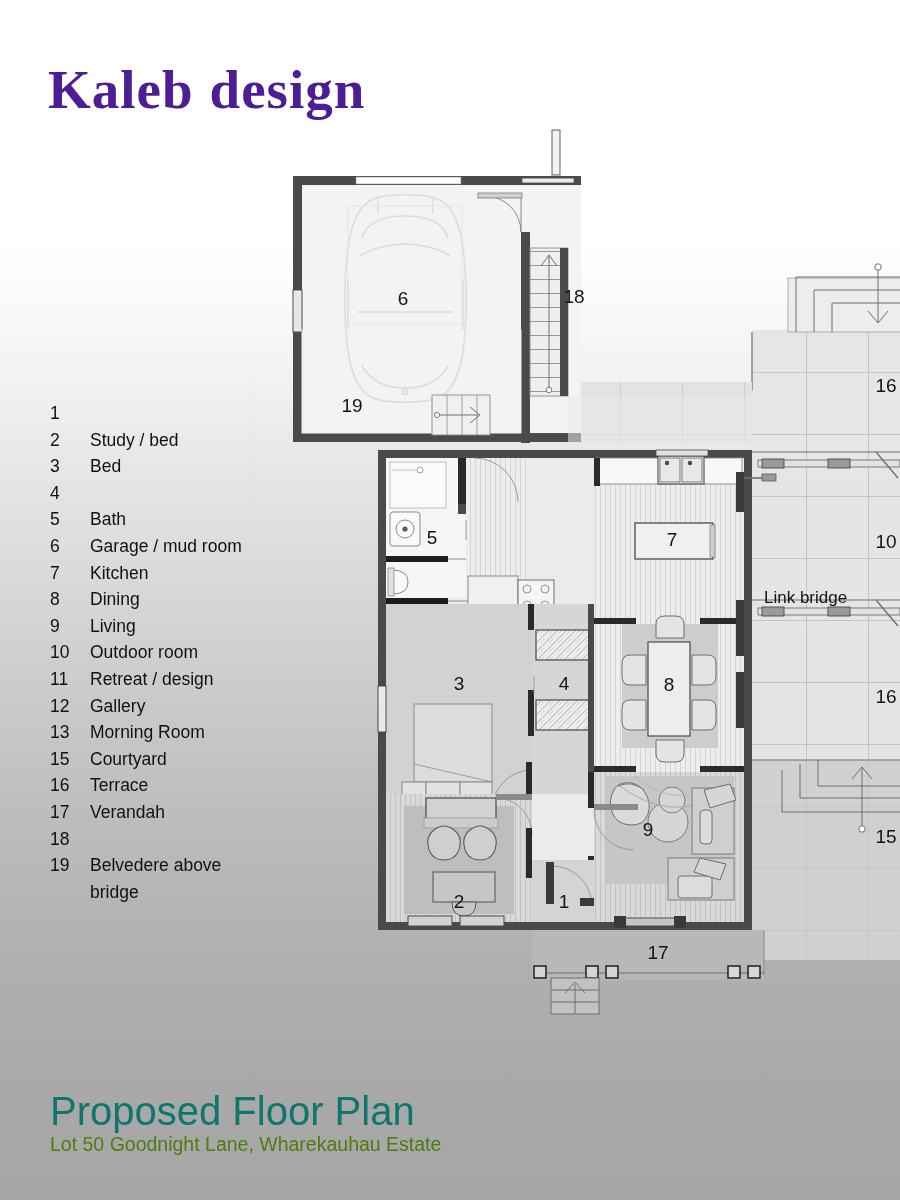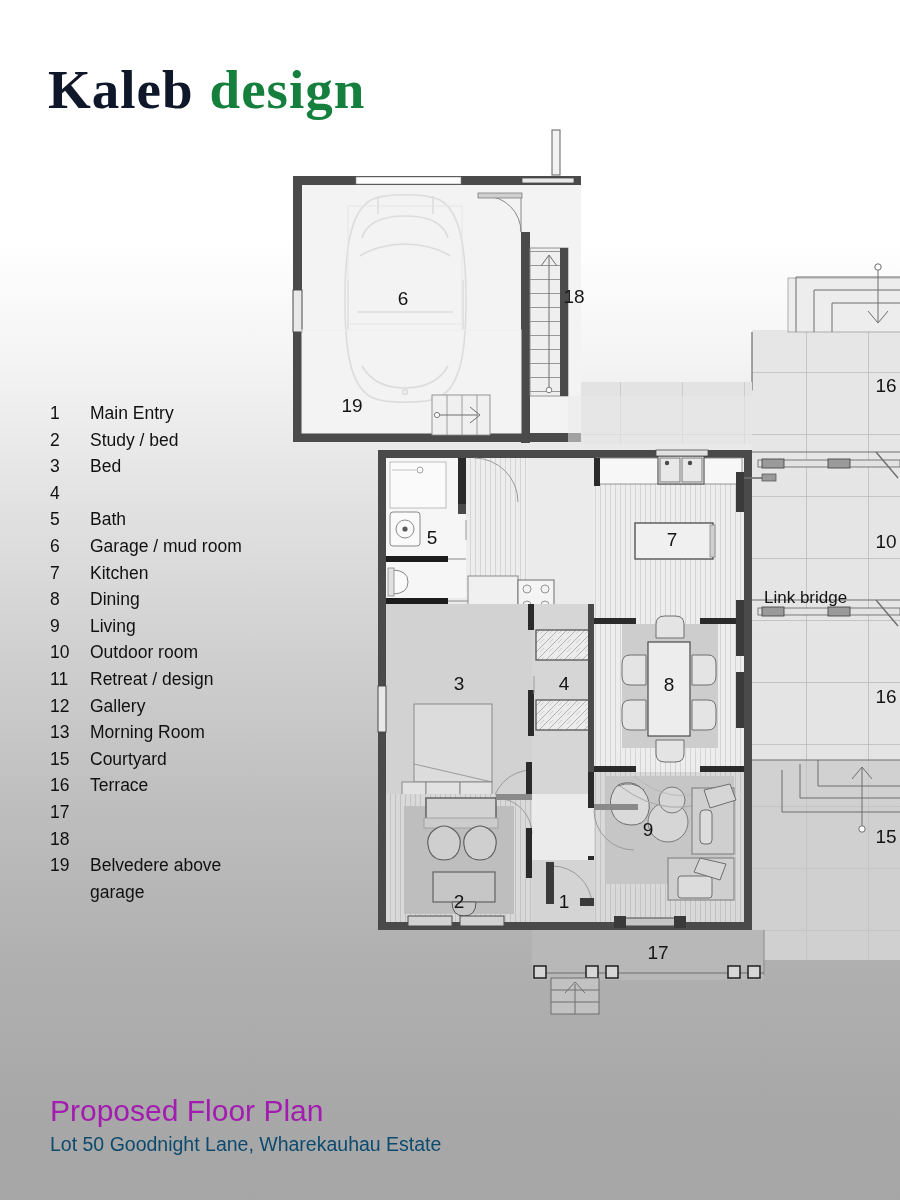--- a/index.html
+++ b/index.html
@@ -66,28 +66,28 @@
   }
 
   
   #title-block {
     position: absolute;
     left: 50px;
     bottom: 42px;
     width: 700px;
   }
   #doc-title {
-    font-size: 30px;
+    font-size: 40px;
     line-height: 38px;
-    color: #a21caf;
+    color: #0f766e;
   }
   #doc-subtitle {
     font-size: 19.5px;
     line-height: 28px;
-    color: #0c4a6e;
+    color: #4d7c0f;
   }
 
   
   #plan {
     position: absolute;
     left: 0;
     top: 0;
     width: 900px;
     height: 1200px;
   }
@@ -101,21 +101,21 @@
   .plan-label {
     font-family: "Liberation Sans", sans-serif;
     font-size: 17px;
     fill: #141414;
   }
 </style>
 </head>
 <body>
 
 <div id="logo">
-  <span class="kaleb" style="color: #0f172a;">Kaleb</span><span class="design" style="color: #15803d;">design</span>
+  <span class="kaleb" style="color: #4c1d95;">Kaleb</span><span class="design" style="color: #4c1d95;">design</span>
 </div>
 
 <div id="plan">
 <svg width="900" height="1200" viewBox="0 0 900 1200" xmlns="http://www.w3.org/2000/svg">
   <defs>
     <pattern id="vstripe" width="5" height="8" patternUnits="userSpaceOnUse">
       <rect width="5" height="8" fill="#ededed"></rect>
       <line x1="0.5" y1="0" x2="0.5" y2="8" stroke="#cfcfcf" stroke-width="0.8"></line>
     </pattern>
     <pattern id="vstripe-dark" width="5" height="8" patternUnits="userSpaceOnUse">
@@ -472,21 +472,20 @@
   </g>
 
   <text class="plan-label" id="link-bridge-text" x="764" y="603">Link bridge</text>
 </svg>
 </div>
 
 <div id="legend">
   <div id="legend-rows">
       <div class="legend-row">
         <span class="legend-num">1</span>
-        <span class="legend-label">Main Entry</span>
       </div>
       <div class="legend-row">
         <span class="legend-num">2</span>
         <span class="legend-label">Study / bed</span>
       </div>
       <div class="legend-row">
         <span class="legend-num">3</span>
         <span class="legend-label">Bed</span>
       </div>
       <div class="legend-row">
@@ -531,28 +530,29 @@
       <div class="legend-row">
         <span class="legend-num">15</span>
         <span class="legend-label">Courtyard</span>
       </div>
       <div class="legend-row">
         <span class="legend-num">16</span>
         <span class="legend-label">Terrace</span>
       </div>
       <div class="legend-row">
         <span class="legend-num">17</span>
+        <span class="legend-label">Verandah</span>
       </div>
       <div class="legend-row">
         <span class="legend-num">18</span>
       </div>
       <div class="legend-row">
         <span class="legend-num">19</span>
         <span class="legend-label">Belvedere above</span>
       </div>
     </div>
-  <div class="legend-cont">garage</div>
+  <div class="legend-cont">bridge</div>
 </div>
 
 <div id="title-block">
   <div id="doc-title">Proposed Floor Plan</div>
   <div id="doc-subtitle">Lot 50 Goodnight Lane, Wharekauhau Estate</div>
 </div>
 
 </body></html>

